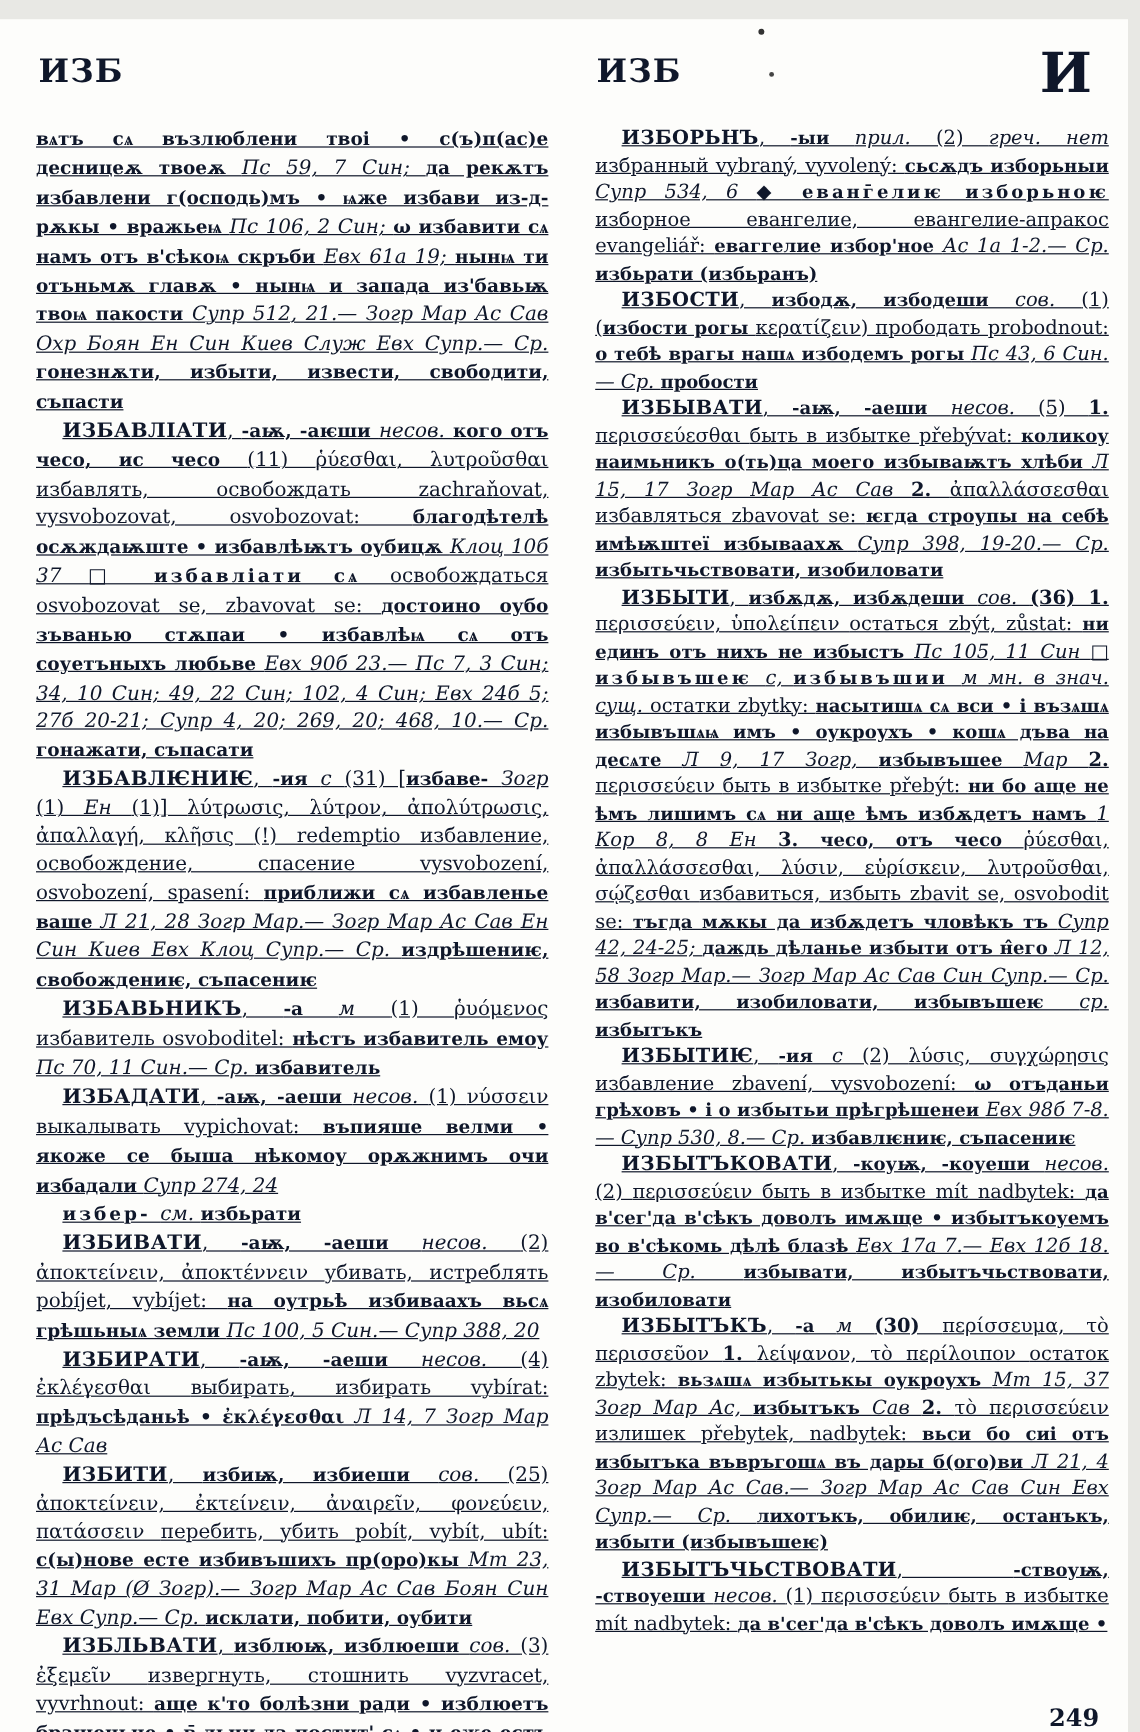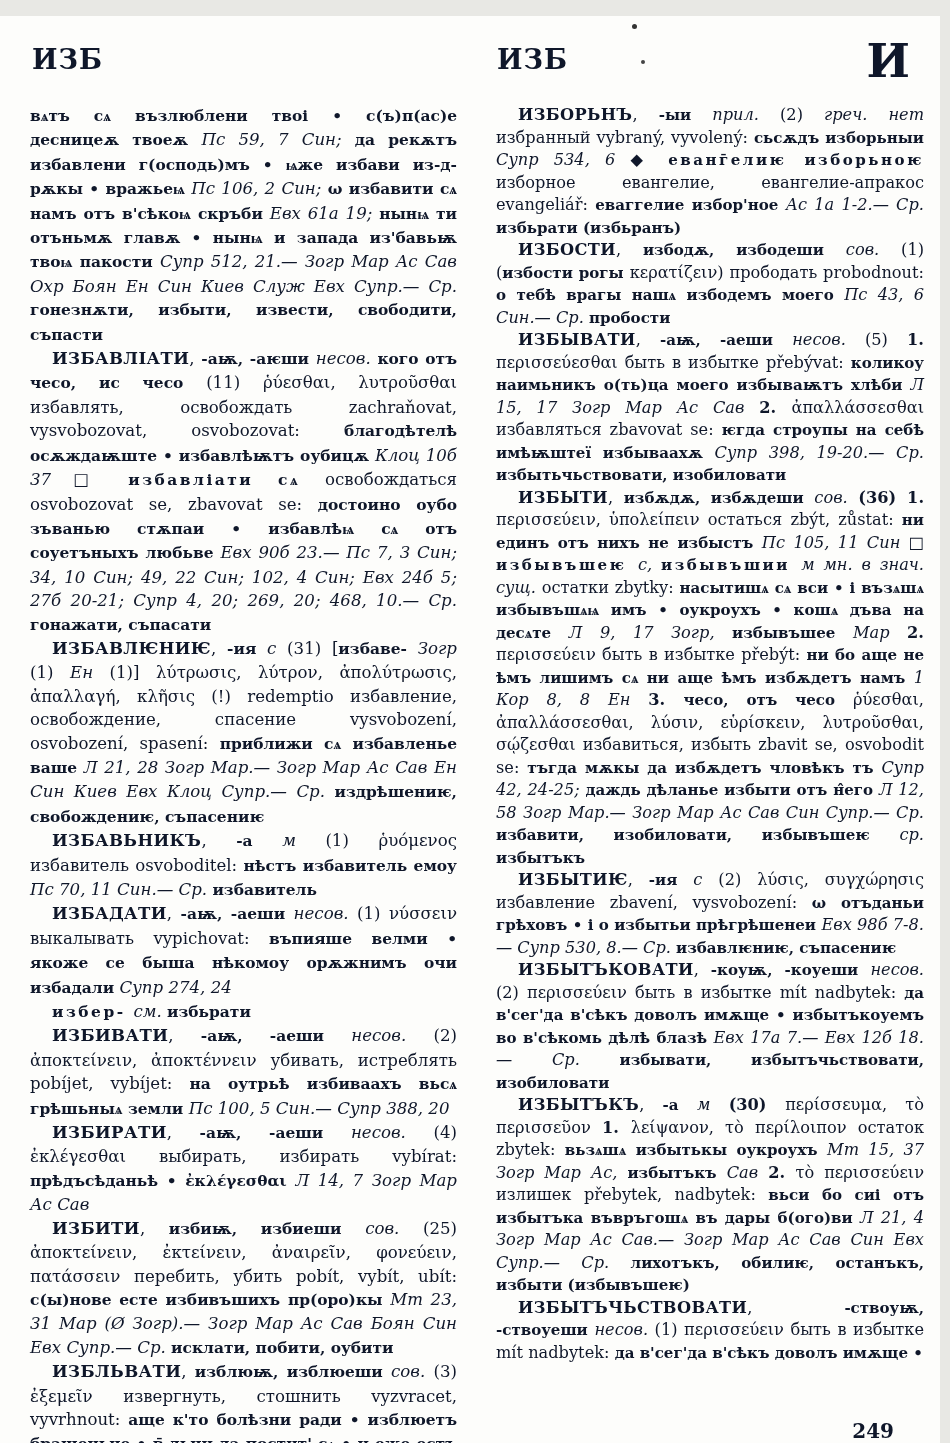--- a/index.html
+++ b/index.html
@@ -18,30 +18,30 @@
   }
   .rh-left{left:32px;}
   .rh-center{left:497px;}
   .rh-right{right:30px;top:18px;font-size:46px;letter-spacing:0;}
   .col{
     position:absolute;top:88px;
     text-align:justify;
   }
   .col-left{left:30px;width:427px;font-size:16.6px;line-height:23.4px;}
   .col-right{left:496px;width:428px;font-size:16.2px;line-height:22.5px;}
-  .col p{margin:0;padding:0;}
+  .col p{margin:0;padding:0;text-decoration:underline;}
   .col p.ind{text-indent:22px;}
   .hw{font-weight:bold;letter-spacing:0.4px;}
   .o{font-weight:bold;font-size:0.93em;}
   .os{font-weight:bold;font-size:0.93em;letter-spacing:2.5px;}
   .it{font-style:italic;}
   .gr{}
   .b{font-weight:bold;}
   .page-number{
-    position:absolute;right:46px;bottom:16px;
+    position:absolute;right:24px;bottom:16px;
     font-weight:bold;font-size:20px;
   }
   .speck1{position:absolute;left:632px;top:8px;width:5px;height:5px;background:#333;border-radius:50%;}
   .speck2{position:absolute;left:641px;top:44px;width:4px;height:4px;background:#444;border-radius:50%;}
 </style>
 </head>
 <body>
 
 <div class="page">
   <div class="speck1"></div>
@@ -58,21 +58,21 @@
       <p class="ind"><span class="hw">ИЗБАВЬНИКЪ</span><span>, </span><span class="o">-а </span><span class="it">м </span><span>(1) </span><span class="gr">ῥυόμενος </span><span>избавитель osvoboditel: </span><span class="o">нѣстъ избавитель емоу </span><span class="it">Пс 70, 11 Син.— Ср. </span><span class="o">избавитель</span></p>
       <p class="ind"><span class="hw">ИЗБАДАТИ</span><span>, </span><span class="o">-аѭ, -аеши </span><span class="it">несов. </span><span>(1) </span><span class="gr">νύσσειν </span><span>выкалывать vypichovat: </span><span class="o">въпияше велми • якоже се быша нѣкомоу орѫжнимъ очи избадали </span><span class="it">Супр 274, 24</span></p>
       <p class="ind"><span class="os">избер- </span><span class="it">см. </span><span class="o">избьрати</span></p>
       <p class="ind"><span class="hw">ИЗБИВАТИ</span><span>, </span><span class="o">-аѭ, -аеши </span><span class="it">несов. </span><span>(2) </span><span class="gr">ἀποκτείνειν, ἀποκτέννειν </span><span>убивать, истреблять pobíjet, vybíjet: </span><span class="o">на оутрьѣ избиваахъ вьсѧ грѣшьныѧ земли </span><span class="it">Пс 100, 5 Син.— Супр 388, 20</span></p>
       <p class="ind"><span class="hw">ИЗБИРАТИ</span><span>, </span><span class="o">-аѭ, -аеши </span><span class="it">несов. </span><span>(4) </span><span class="gr">ἐκλέγεσθαι </span><span>выбирать, избирать vybírat: </span><span class="o">прѣдъсѣданьѣ • ἐκλέγεσθαι </span><span class="it">Л 14, 7 Зогр Мар Ас Сав</span></p>
       <p class="ind"><span class="hw">ИЗБИТИ</span><span>, </span><span class="o">избиѭ, избиеши </span><span class="it">сов. </span><span>(25) </span><span class="gr">ἀποκτείνειν, ἐκτείνειν, ἀναιρεῖν, φονεύειν, πατάσσειν </span><span>перебить, убить pobít, vybít, ubít: </span><span class="o">с(ы)нове есте избивъшихъ пр(оро)кы </span><span class="it">Мт 23, 31 Мар (Ø Зогр).— Зогр Мар Ас Сав Боян Син Евх Супр.— Ср. </span><span class="o">исклати, побити, оубити</span></p>
       <p class="ind"><span class="hw">ИЗБЛЬВАТИ</span><span>, </span><span class="o">изблюѭ, изблюеши </span><span class="it">сов. </span><span>(3) </span><span class="gr">ἐξεμεῖν </span><span>извергнуть, стошнить vyzvracet, vyvrhnout: </span><span class="o">аще к'то болѣзни ради • изблюетъ брашеньце • в̄ дьни да постит' сѧ • и еже естъ избльвалъ • да съхранитъ на огни </span><span class="it">Евх 103а 11-13.— Супр 484, 10</span></p>
     </div>
   <div class="col col-right">
       <p class="ind"><span class="hw">ИЗБОРЬНЪ</span><span>, </span><span class="o">-ыи </span><span class="it">прил. </span><span>(2) </span><span class="it">греч. нет </span><span>избранный vybraný, vyvolený: </span><span class="o">сьсѫдъ изборьныи </span><span class="it">Супр 534, 6 </span><span>◆ </span><span class="os">еванг̄елиѥ изборьноѥ </span><span>изборное евангелие, евангелие-апракос evangeliář: </span><span class="o">еваггелие избор'ное </span><span class="it">Ас 1а 1-2.— Ср. </span><span class="o">избьрати (избьранъ)</span></p>
-      <p class="ind"><span class="hw">ИЗБОСТИ</span><span>, </span><span class="o">избодѫ, избодеши </span><span class="it">сов. </span><span>(1) (</span><span class="o">избости рогы </span><span class="gr">κερατίζειν</span><span>) прободать probodnout: </span><span class="o">о тебѣ врагы нашѧ избодемъ моего </span><span class="it">Пс 43, 6 Син.— Ср. </span><span class="o">пробости</span></p>
+      <p class="ind"><span class="hw">ИЗБОСТИ</span><span>, </span><span class="o">избодѫ, избодеши </span><span class="it">сов. </span><span>(1) (</span><span class="o">избости рогы </span><span class="gr">κερατίζειν</span><span>) прободать probodnout: </span><span class="o">о тебѣ врагы нашѧ избодемъ рогы </span><span class="it">Пс 43, 6 Син.— Ср. </span><span class="o">пробости</span></p>
       <p class="ind"><span class="hw">ИЗБЫВАТИ</span><span>, </span><span class="o">-аѭ, -аеши </span><span class="it">несов. </span><span>(5) </span><span class="b">1. </span><span class="gr">περισσεύεσθαι </span><span>быть в избытке přebývat: </span><span class="o">коликоу наимьникъ о(ть)ца моего избываѭтъ хлѣби </span><span class="it">Л 15, 17 Зогр Мар Ас Сав </span><span class="b">2. </span><span class="gr">ἀπαλλάσσεσθαι </span><span>избавляться zbavovat se: </span><span class="o">ѥгда строупы на себѣ имѣѭштеї избываахѫ </span><span class="it">Супр 398, 19-20.— Ср. </span><span class="o">избытьчьствовати, изобиловати</span></p>
       <p class="ind"><span class="hw">ИЗБЫТИ</span><span>, </span><span class="o">избѫдѫ, избѫдеши </span><span class="it">сов. </span><span class="b">(36) 1. </span><span class="gr">περισσεύειν, ὑπολείπειν </span><span>остаться zbýt, zůstat: </span><span class="o">ни единъ отъ нихъ не избыстъ </span><span class="it">Пс 105, 11 Син </span><span>□ </span><span class="os">избывъшеѥ </span><span class="it">с, </span><span class="os">избывъшии </span><span class="it">м мн. в знач. сущ. </span><span>остатки zbytky: </span><span class="o">насытишѧ сѧ вси • і възѧшѧ избывъшѧѩ имъ • оукроухъ • кошѧ дъва на десѧте </span><span class="it">Л 9, 17 Зогр, </span><span class="o">избывъшее </span><span class="it">Мар </span><span class="b">2. </span><span class="gr">περισσεύειν </span><span>быть в избытке přebýt: </span><span class="o">ни бо аще не ѣмъ лишимъ сѧ ни аще ѣмъ избѫдетъ намъ </span><span class="it">1 Кор 8, 8 Ен </span><span class="b">3. </span><span class="o">чесо, отъ чесо </span><span class="gr">ῥύεσθαι, ἀπαλλάσσεσθαι, λύσιν, εὑρίσκειν, λυτροῦσθαι, σῴζεσθαι </span><span>избавиться, избыть zbavit se, osvobodit se: </span><span class="o">тъгда мѫкы да избѫдетъ чловѣкъ тъ </span><span class="it">Супр 42, 24-25; </span><span class="o">даждь дѣланье избыти отъ н̂его </span><span class="it">Л 12, 58 Зогр Мар.— Зогр Мар Ас Сав Син Супр.— Ср. </span><span class="o">избавити, изобиловати, избывъшеѥ </span><span class="it">ср. </span><span class="o">избытъкъ</span></p>
       <p class="ind"><span class="hw">ИЗБЫТИѤ</span><span>, </span><span class="o">-ия </span><span class="it">с </span><span>(2) </span><span class="gr">λύσις, συγχώρησις </span><span>избавление zbavení, vysvobození: </span><span class="o">ω отъданьи грѣховъ • і о избытьи прѣгрѣшенеи </span><span class="it">Евх 98б 7-8.— Супр 530, 8.— Ср. </span><span class="o">избавлѥниѥ, съпасениѥ</span></p>
       <p class="ind"><span class="hw">ИЗБЫТЪКОВАТИ</span><span>, </span><span class="o">-коуѭ, -коуеши </span><span class="it">несов. </span><span>(2) </span><span class="gr">περισσεύειν </span><span>быть в избытке mít nadbytek: </span><span class="o">да в'сег'да в'сѣкъ доволъ имѫще • избытъкоуемъ во в'сѣкомь дѣлѣ блазѣ </span><span class="it">Евх 17а 7.— Евх 12б 18.— Ср. </span><span class="o">избывати, избытъчьствовати, изобиловати</span></p>
       <p class="ind"><span class="hw">ИЗБЫТЪКЪ</span><span>, </span><span class="o">-а </span><span class="it">м </span><span class="b">(30) </span><span class="gr">περίσσευμα, τὸ περισσεῦον </span><span class="b">1. </span><span class="gr">λείψανον, τὸ περίλοιπον </span><span>остаток zbytek: </span><span class="o">вьзѧшѧ избытькы оукроухъ </span><span class="it">Мт 15, 37 Зогр Мар Ас, </span><span class="o">избытъкъ </span><span class="it">Сав </span><span class="b">2. </span><span class="gr">τὸ περισσεύειν </span><span>излишек přebytek, nadbytek: </span><span class="o">вьси бо сиі отъ избытъка въвръгошѧ въ дары б(ого)ви </span><span class="it">Л 21, 4 Зогр Мар Ас Сав.— Зогр Мар Ас Сав Син Евх Супр.— Ср. </span><span class="o">лихотъкъ, обилиѥ, останъкъ, избыти (избывъшеѥ)</span></p>
       <p class="ind"><span class="hw">ИЗБЫТЪЧЬСТВОВАТИ</span><span>, </span><span class="o">-ствоуѭ, -ствоуеши </span><span class="it">несов. </span><span>(1) </span><span class="gr">περισσεύειν </span><span>быть в избытке mít nadbytek: </span><span class="o">да в'сег'да в'сѣкъ доволъ имѫще •</span></p>
     </div>
 
   <div class="page-number">249</div>
 </div>

